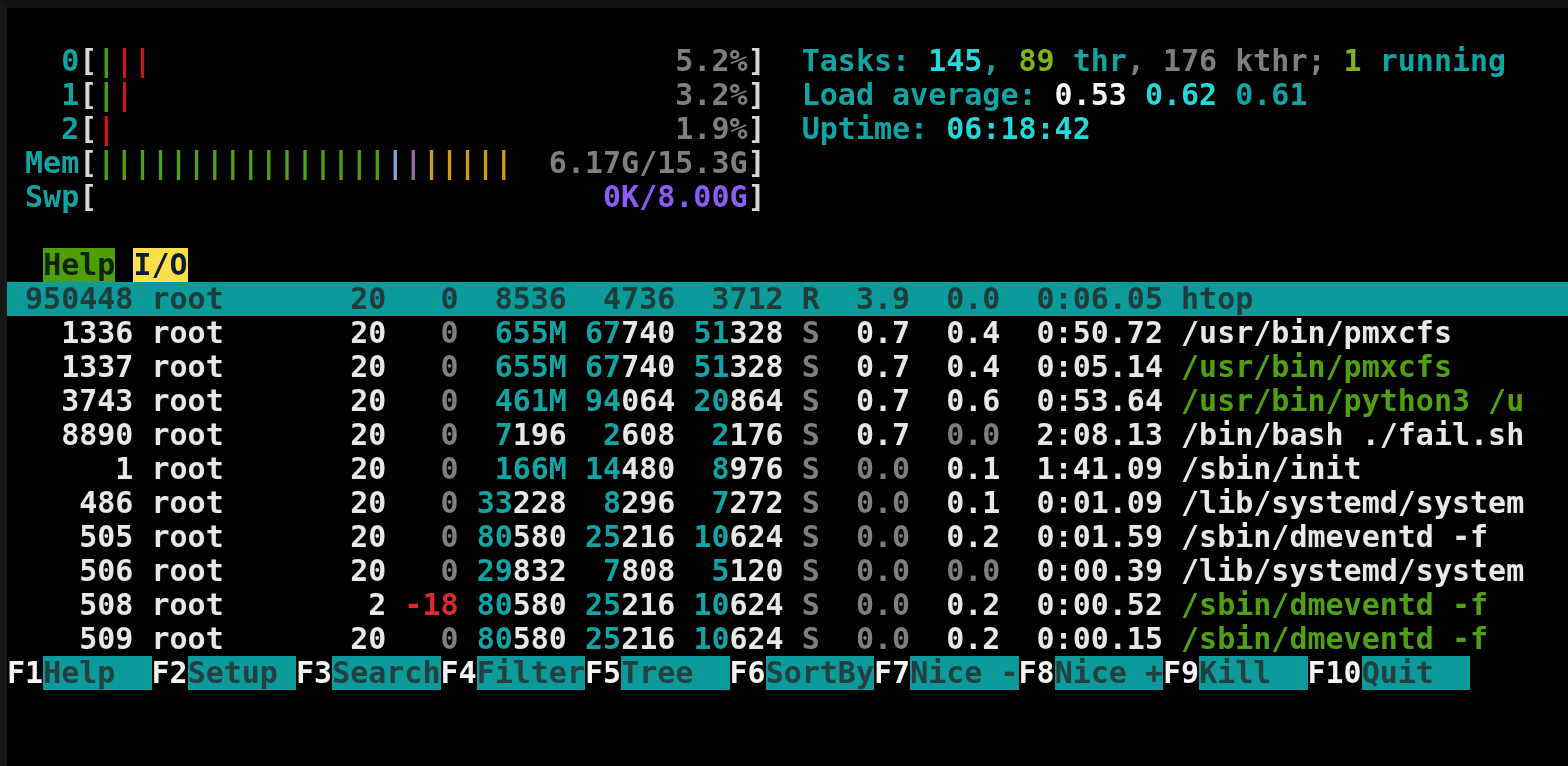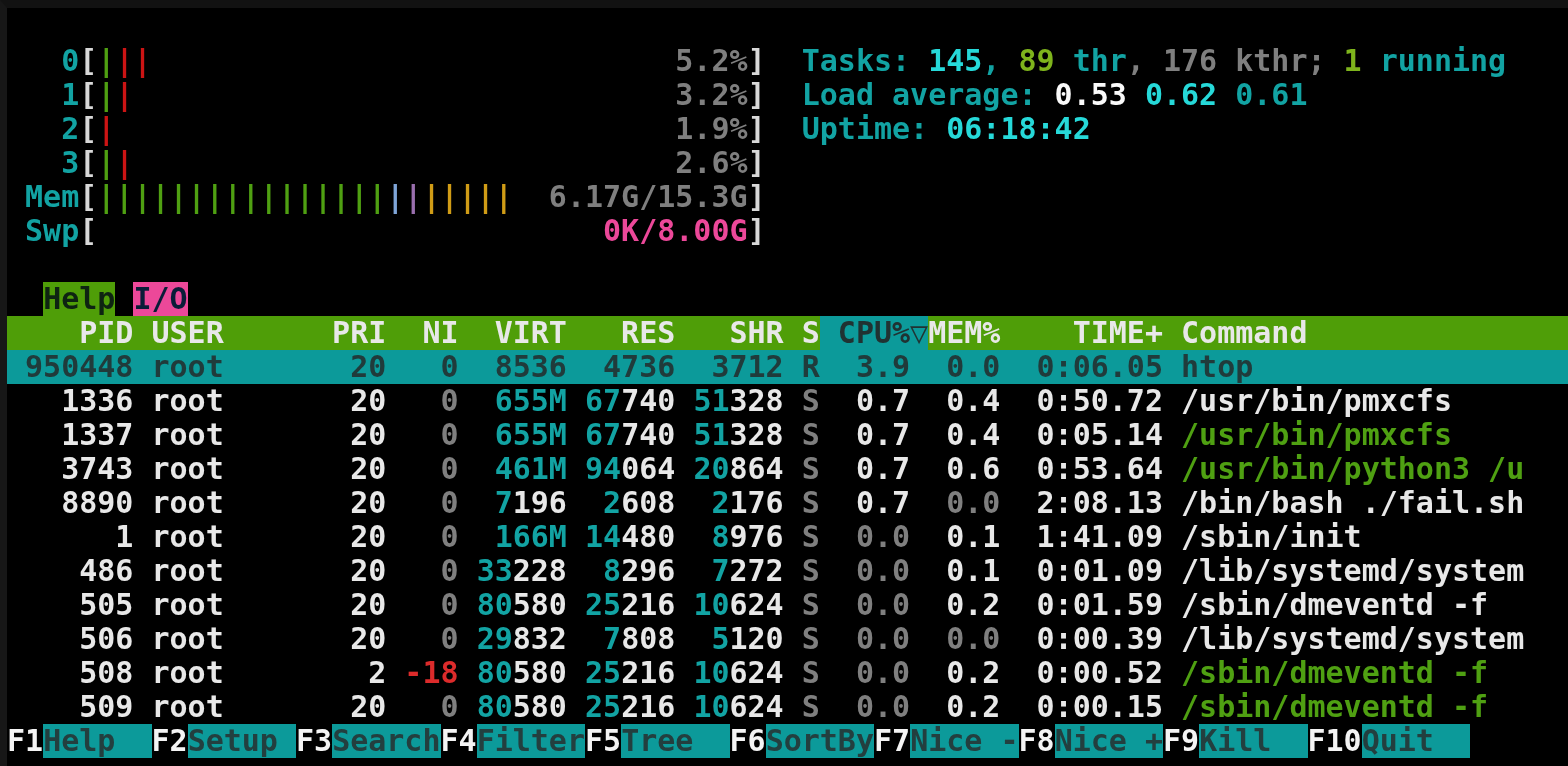--- a/index.html
+++ b/index.html
@@ -8,41 +8,39 @@
         border-left:7px solid #171717;border-top:8px solid #121212;padding-top:36px;}
   pre.line{margin:0;height:34px;line-height:34px;
            font:bold 30px/34px "DejaVu Sans Mono", monospace;
            color:#e8e8e8;letter-spacing:0;overflow:hidden;}
   pre.line span{display:inline;}
   .hdr{background:#4f9e08;color:#203232;}
   .hdr .sortcol{background:#0c9a9a;color:#203232;}
   .sel{background:#0c9a9a;}
   .tab{display:inline-block;text-align:center;color:#0e2412;}
   .tab-main{width:6ch;background:#4f9e08;}
-  .tab-io{width:5ch;background:#ec4899;color:#0a1c38;}
+  .tab-io{width:5ch;background:#fde047;color:#0a1c38;}
   .fk-key{display:inline-block;width:2ch;color:#f4f4f4;background:#000;}
   .fk-key.wide{width:4ch;text-align:right;}
   .fk-label{display:inline-block;width:6ch;background:#0c9a9a;color:#233f3f;}
   .fk-label.fill{width:9ch;}
 </style>
 </head>
 <body>
 
 <div class="term">
   <div id="meters">
       <pre class="line"><span style="color: rgb(18, 163, 163);">   0</span><span style="color: rgb(216, 216, 216);">[</span><span style="color: rgb(79, 160, 18);">|</span><span style="color: rgb(204, 20, 20);">||</span><span>                             </span><span style="color: rgb(127, 127, 127);">5.2%</span><span style="color: rgb(216, 216, 216);">]</span><span>  </span><span style="color: rgb(18, 163, 163);">Tasks: </span><span style="color: rgb(38, 217, 217);">145</span><span style="color: rgb(18, 163, 163);">, </span><span style="color: rgb(126, 180, 28);">89</span><span style="color: rgb(18, 163, 163);"> thr</span><span style="color: rgb(127, 127, 127);">, 176 kthr; </span><span style="color: rgb(126, 180, 28);">1</span><span style="color: rgb(18, 163, 163);"> running</span></pre>
       <pre class="line"><span style="color: rgb(18, 163, 163);">   1</span><span style="color: rgb(216, 216, 216);">[</span><span style="color: rgb(79, 160, 18);">|</span><span style="color: rgb(204, 20, 20);">|</span><span>                              </span><span style="color: rgb(127, 127, 127);">3.2%</span><span style="color: rgb(216, 216, 216);">]</span><span>  </span><span style="color: rgb(18, 163, 163);">Load average: </span><span style="color: rgb(250, 250, 250);">0.53 </span><span style="color: rgb(38, 217, 217);">0.62 </span><span style="color: rgb(18, 163, 163);">0.61</span></pre>
       <pre class="line"><span style="color: rgb(18, 163, 163);">   2</span><span style="color: rgb(216, 216, 216);">[</span><span style="color: rgb(204, 20, 20);">|</span><span>                               </span><span style="color: rgb(127, 127, 127);">1.9%</span><span style="color: rgb(216, 216, 216);">]</span><span>  </span><span style="color: rgb(18, 163, 163);">Uptime: </span><span style="color: rgb(38, 217, 217);">06:18:42</span></pre>
-      <pre class="line"><span style="color: rgb(18, 163, 163);">   3</span><span style="color: rgb(216, 216, 216);">[</span><span style="color: rgb(79, 160, 18);">|</span><span style="color: rgb(204, 20, 20);">|</span><span>                              </span><span style="color: rgb(127, 127, 127);">2.6%</span><span style="color: rgb(216, 216, 216);">]</span></pre>
       <pre class="line"><span style="color: rgb(18, 163, 163);"> Mem</span><span style="color: rgb(216, 216, 216);">[</span><span style="color: rgb(79, 160, 18);">||||||||||||||||</span><span style="color: rgb(127, 165, 216);">|</span><span style="color: rgb(154, 111, 174);">|</span><span style="color: rgb(208, 156, 22);">|||||</span><span>  </span><span style="color: rgb(127, 127, 127);">6.17G/15.3G</span><span style="color: rgb(216, 216, 216);">]</span></pre>
-      <pre class="line"><span style="color: rgb(18, 163, 163);"> Swp</span><span style="color: rgb(216, 216, 216);">[</span><span>                            </span><span style="color: #ec4899;">0K/8.00G</span><span style="color: rgb(216, 216, 216);">]</span></pre>
+      <pre class="line"><span style="color: rgb(18, 163, 163);"> Swp</span><span style="color: rgb(216, 216, 216);">[</span><span>                            </span><span style="color: #8b5cf6;">0K/8.00G</span><span style="color: rgb(216, 216, 216);">]</span></pre>
     </div>
   <pre class="line"> </pre>
   <pre class="line">  <span class="tab tab-main">Help</span> <span class="tab tab-io">I/O</span></pre>
-  <pre class="line hdr" id="hdrline"><span>    PID USER      PRI  NI  VIRT   RES   SHR S</span><span class="sortcol"> CPU%▽</span><span>MEM%    TIME+ Command</span></pre>
   <div id="rows">
       <pre class="line sel"><span style="color: rgb(32, 59, 59);"> 950448</span><span style="color: rgb(32, 59, 59);"> root      </span><span style="color: rgb(32, 59, 59);"> 20</span><span style="color: rgb(32, 59, 59);">   0</span><span style="color: rgb(32, 59, 59);">  </span><span style="color: rgb(32, 59, 59);">8536</span><span style="color: rgb(32, 59, 59);">  </span><span style="color: rgb(32, 59, 59);">4736</span><span style="color: rgb(32, 59, 59);">  </span><span style="color: rgb(32, 59, 59);">3712</span><span style="color: rgb(32, 59, 59);"> R</span><span style="color: rgb(32, 59, 59);">  3.9</span><span style="color: rgb(32, 59, 59);">  0.0</span><span style="color: rgb(32, 59, 59);">  0:06.05</span><span style="color: rgb(32, 59, 59);"> htop</span></pre>
       <pre class="line"><span style="color: rgb(232, 232, 232);">   1336</span><span style="color: rgb(232, 232, 232);"> root      </span><span style="color: rgb(232, 232, 232);"> 20</span><span style="color: rgb(127, 127, 127);">   0</span><span style="color: rgb(232, 232, 232);">  </span><span style="color: rgb(18, 163, 163);">655M</span><span style="color: rgb(232, 232, 232);"> </span><span style="color: rgb(18, 163, 163);">67</span><span style="color: rgb(232, 232, 232);">740</span><span style="color: rgb(232, 232, 232);"> </span><span style="color: rgb(18, 163, 163);">51</span><span style="color: rgb(232, 232, 232);">328</span><span style="color: rgb(127, 127, 127);"> S</span><span style="color: rgb(232, 232, 232);">  0.7</span><span style="color: rgb(232, 232, 232);">  0.4</span><span style="color: rgb(232, 232, 232);">  0:50.72</span><span style="color: rgb(232, 232, 232);"> /usr/bin/pmxcfs</span></pre>
       <pre class="line"><span style="color: rgb(232, 232, 232);">   1337</span><span style="color: rgb(232, 232, 232);"> root      </span><span style="color: rgb(232, 232, 232);"> 20</span><span style="color: rgb(127, 127, 127);">   0</span><span style="color: rgb(232, 232, 232);">  </span><span style="color: rgb(18, 163, 163);">655M</span><span style="color: rgb(232, 232, 232);"> </span><span style="color: rgb(18, 163, 163);">67</span><span style="color: rgb(232, 232, 232);">740</span><span style="color: rgb(232, 232, 232);"> </span><span style="color: rgb(18, 163, 163);">51</span><span style="color: rgb(232, 232, 232);">328</span><span style="color: rgb(127, 127, 127);"> S</span><span style="color: rgb(232, 232, 232);">  0.7</span><span style="color: rgb(232, 232, 232);">  0.4</span><span style="color: rgb(232, 232, 232);">  0:05.14</span><span style="color: rgb(79, 160, 18);"> /usr/bin/pmxcfs</span></pre>
       <pre class="line"><span style="color: rgb(232, 232, 232);">   3743</span><span style="color: rgb(232, 232, 232);"> root      </span><span style="color: rgb(232, 232, 232);"> 20</span><span style="color: rgb(127, 127, 127);">   0</span><span style="color: rgb(232, 232, 232);">  </span><span style="color: rgb(18, 163, 163);">461M</span><span style="color: rgb(232, 232, 232);"> </span><span style="color: rgb(18, 163, 163);">94</span><span style="color: rgb(232, 232, 232);">064</span><span style="color: rgb(232, 232, 232);"> </span><span style="color: rgb(18, 163, 163);">20</span><span style="color: rgb(232, 232, 232);">864</span><span style="color: rgb(127, 127, 127);"> S</span><span style="color: rgb(232, 232, 232);">  0.7</span><span style="color: rgb(232, 232, 232);">  0.6</span><span style="color: rgb(232, 232, 232);">  0:53.64</span><span style="color: rgb(79, 160, 18);"> /usr/bin/python3 /u</span></pre>
       <pre class="line"><span style="color: rgb(232, 232, 232);">   8890</span><span style="color: rgb(232, 232, 232);"> root      </span><span style="color: rgb(232, 232, 232);"> 20</span><span style="color: rgb(127, 127, 127);">   0</span><span style="color: rgb(232, 232, 232);">  </span><span style="color: rgb(18, 163, 163);">7</span><span style="color: rgb(232, 232, 232);">196</span><span style="color: rgb(232, 232, 232);">  </span><span style="color: rgb(18, 163, 163);">2</span><span style="color: rgb(232, 232, 232);">608</span><span style="color: rgb(232, 232, 232);">  </span><span style="color: rgb(18, 163, 163);">2</span><span style="color: rgb(232, 232, 232);">176</span><span style="color: rgb(127, 127, 127);"> S</span><span style="color: rgb(232, 232, 232);">  0.7</span><span style="color: rgb(127, 127, 127);">  0.0</span><span style="color: rgb(232, 232, 232);">  2:08.13</span><span style="color: rgb(232, 232, 232);"> /bin/bash ./fail.sh</span></pre>
       <pre class="line"><span style="color: rgb(232, 232, 232);">      1</span><span style="color: rgb(232, 232, 232);"> root      </span><span style="color: rgb(232, 232, 232);"> 20</span><span style="color: rgb(127, 127, 127);">   0</span><span style="color: rgb(232, 232, 232);">  </span><span style="color: rgb(18, 163, 163);">166M</span><span style="color: rgb(232, 232, 232);"> </span><span style="color: rgb(18, 163, 163);">14</span><span style="color: rgb(232, 232, 232);">480</span><span style="color: rgb(232, 232, 232);">  </span><span style="color: rgb(18, 163, 163);">8</span><span style="color: rgb(232, 232, 232);">976</span><span style="color: rgb(127, 127, 127);"> S</span><span style="color: rgb(127, 127, 127);">  0.0</span><span style="color: rgb(232, 232, 232);">  0.1</span><span style="color: rgb(232, 232, 232);">  1:41.09</span><span style="color: rgb(232, 232, 232);"> /sbin/init</span></pre>
       <pre class="line"><span style="color: rgb(232, 232, 232);">    486</span><span style="color: rgb(232, 232, 232);"> root      </span><span style="color: rgb(232, 232, 232);"> 20</span><span style="color: rgb(127, 127, 127);">   0</span><span style="color: rgb(232, 232, 232);"> </span><span style="color: rgb(18, 163, 163);">33</span><span style="color: rgb(232, 232, 232);">228</span><span style="color: rgb(232, 232, 232);">  </span><span style="color: rgb(18, 163, 163);">8</span><span style="color: rgb(232, 232, 232);">296</span><span style="color: rgb(232, 232, 232);">  </span><span style="color: rgb(18, 163, 163);">7</span><span style="color: rgb(232, 232, 232);">272</span><span style="color: rgb(127, 127, 127);"> S</span><span style="color: rgb(127, 127, 127);">  0.0</span><span style="color: rgb(232, 232, 232);">  0.1</span><span style="color: rgb(232, 232, 232);">  0:01.09</span><span style="color: rgb(232, 232, 232);"> /lib/systemd/system</span></pre>
       <pre class="line"><span style="color: rgb(232, 232, 232);">    505</span><span style="color: rgb(232, 232, 232);"> root      </span><span style="color: rgb(232, 232, 232);"> 20</span><span style="color: rgb(127, 127, 127);">   0</span><span style="color: rgb(232, 232, 232);"> </span><span style="color: rgb(18, 163, 163);">80</span><span style="color: rgb(232, 232, 232);">580</span><span style="color: rgb(232, 232, 232);"> </span><span style="color: rgb(18, 163, 163);">25</span><span style="color: rgb(232, 232, 232);">216</span><span style="color: rgb(232, 232, 232);"> </span><span style="color: rgb(18, 163, 163);">10</span><span style="color: rgb(232, 232, 232);">624</span><span style="color: rgb(127, 127, 127);"> S</span><span style="color: rgb(127, 127, 127);">  0.0</span><span style="color: rgb(232, 232, 232);">  0.2</span><span style="color: rgb(232, 232, 232);">  0:01.59</span><span style="color: rgb(232, 232, 232);"> /sbin/dmeventd -f</span></pre>
       <pre class="line"><span style="color: rgb(232, 232, 232);">    506</span><span style="color: rgb(232, 232, 232);"> root      </span><span style="color: rgb(232, 232, 232);"> 20</span><span style="color: rgb(127, 127, 127);">   0</span><span style="color: rgb(232, 232, 232);"> </span><span style="color: rgb(18, 163, 163);">29</span><span style="color: rgb(232, 232, 232);">832</span><span style="color: rgb(232, 232, 232);">  </span><span style="color: rgb(18, 163, 163);">7</span><span style="color: rgb(232, 232, 232);">808</span><span style="color: rgb(232, 232, 232);">  </span><span style="color: rgb(18, 163, 163);">5</span><span style="color: rgb(232, 232, 232);">120</span><span style="color: rgb(127, 127, 127);"> S</span><span style="color: rgb(127, 127, 127);">  0.0</span><span style="color: rgb(127, 127, 127);">  0.0</span><span style="color: rgb(232, 232, 232);">  0:00.39</span><span style="color: rgb(232, 232, 232);"> /lib/systemd/system</span></pre>

